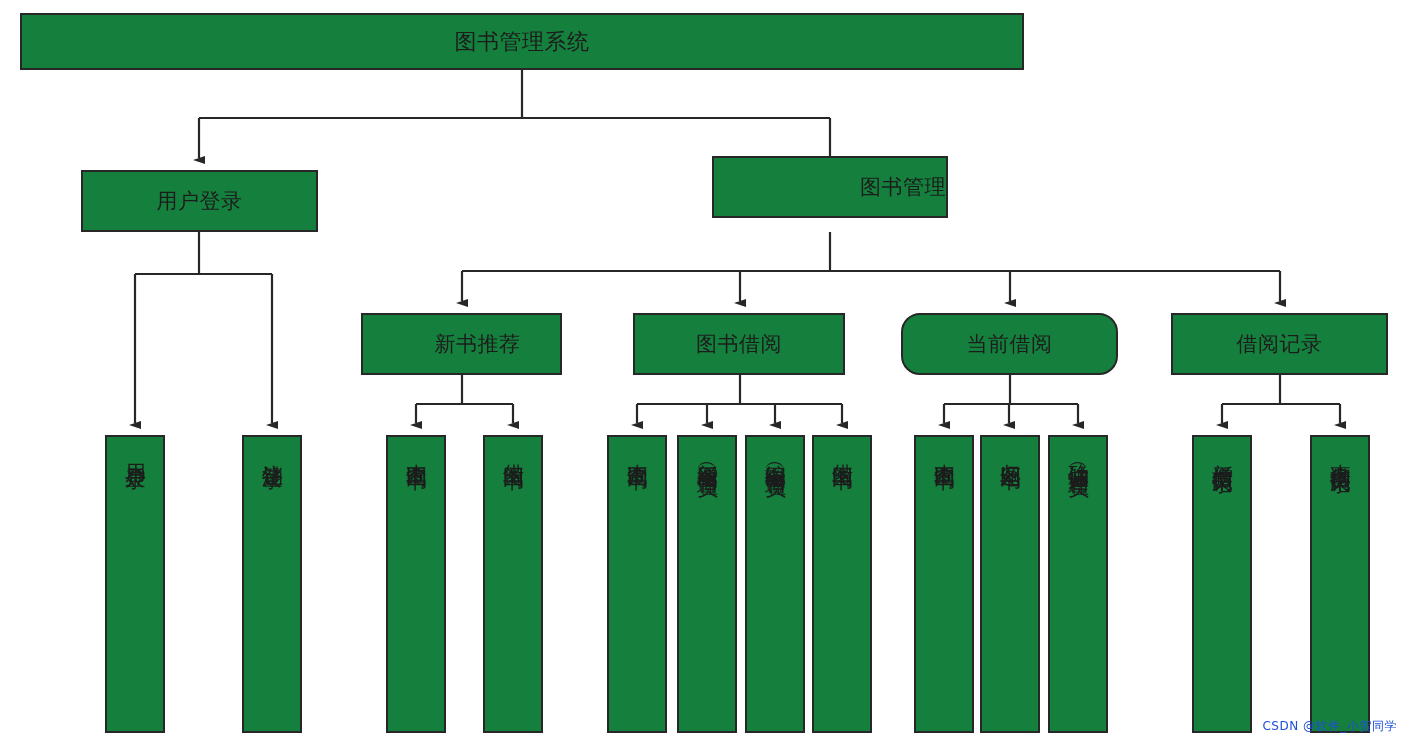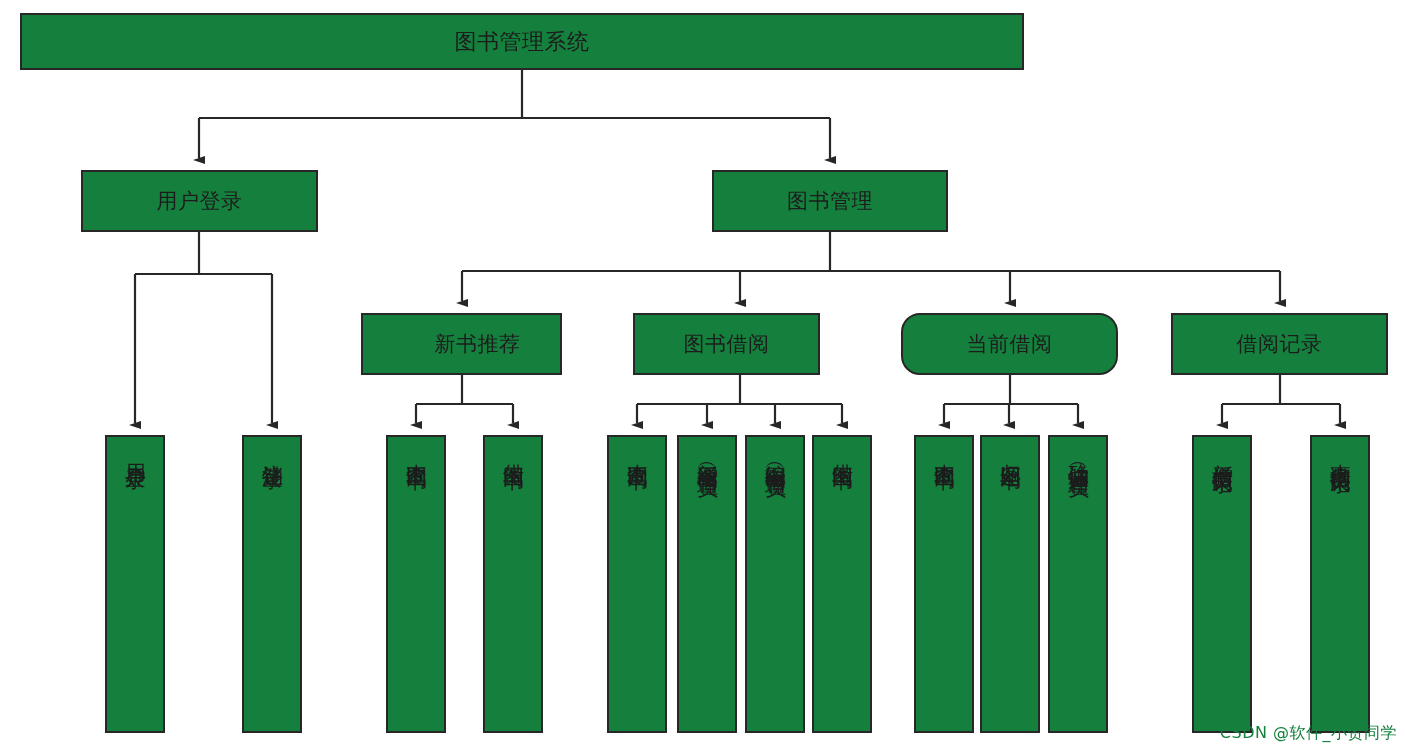--- a/index.html
+++ b/index.html
@@ -53,23 +53,23 @@
   }
   .node.vert {
     align-items: flex-start;
     justify-content: center;
     padding-top: 10px;
   }
   .node.root .lbl { font-size: 22px; }
   .watermark {
     position: absolute;
     right: 8px;
-    bottom: 3px;
-    color: #15803d;
-    font-size: 16px;
+    bottom: 12px;
+    color: #1d4ed8;
+    font-size: 12px;
     letter-spacing: 0.5px;
     white-space: nowrap;
     user-select: none;
   }
 </style>
 </head>
 <body>
 
 <div id="canvas">
 
@@ -126,28 +126,28 @@
     </g>
   </svg>
 
   <div class="node root" style="left:20px; top:13px; width:1004px; height:57px;">
     <span class="lbl">图书管理系统</span>
   </div>
 
   <div class="node" style="left:81px; top:170px; width:237px; height:62px;">
     <span class="lbl">用户登录</span>
   </div>
-  <div class="node" style="left:712px; top:170px; width:236px; height:62px;">
+  <div class="node" style="left:712px; top:156px; width:236px; height:62px;justify-content:flex-end;">
     <span class="lbl">图书管理</span>
   </div>
 
   <div class="node" style="left:361px; top:313px; width:201px; height:62px;padding-left:32px;">
     <span class="lbl">新书推荐</span>
   </div>
-  <div class="node" style="left:633px; top:313px; width:187px; height:62px;">
+  <div class="node" style="left:633px; top:313px; width:212px; height:62px;">
     <span class="lbl">图书借阅</span>
   </div>
   <div class="node" style="left:901px; top:313px; width:217px; height:62px;border-radius:19px;">
     <span class="lbl">当前借阅</span>
   </div>
   <div class="node" style="left:1171px; top:313px; width:217px; height:62px;">
     <span class="lbl">借阅记录</span>
   </div>
 
   <div class="node vert" style="left:105px; top:435px; width:60px; height:298px;">

